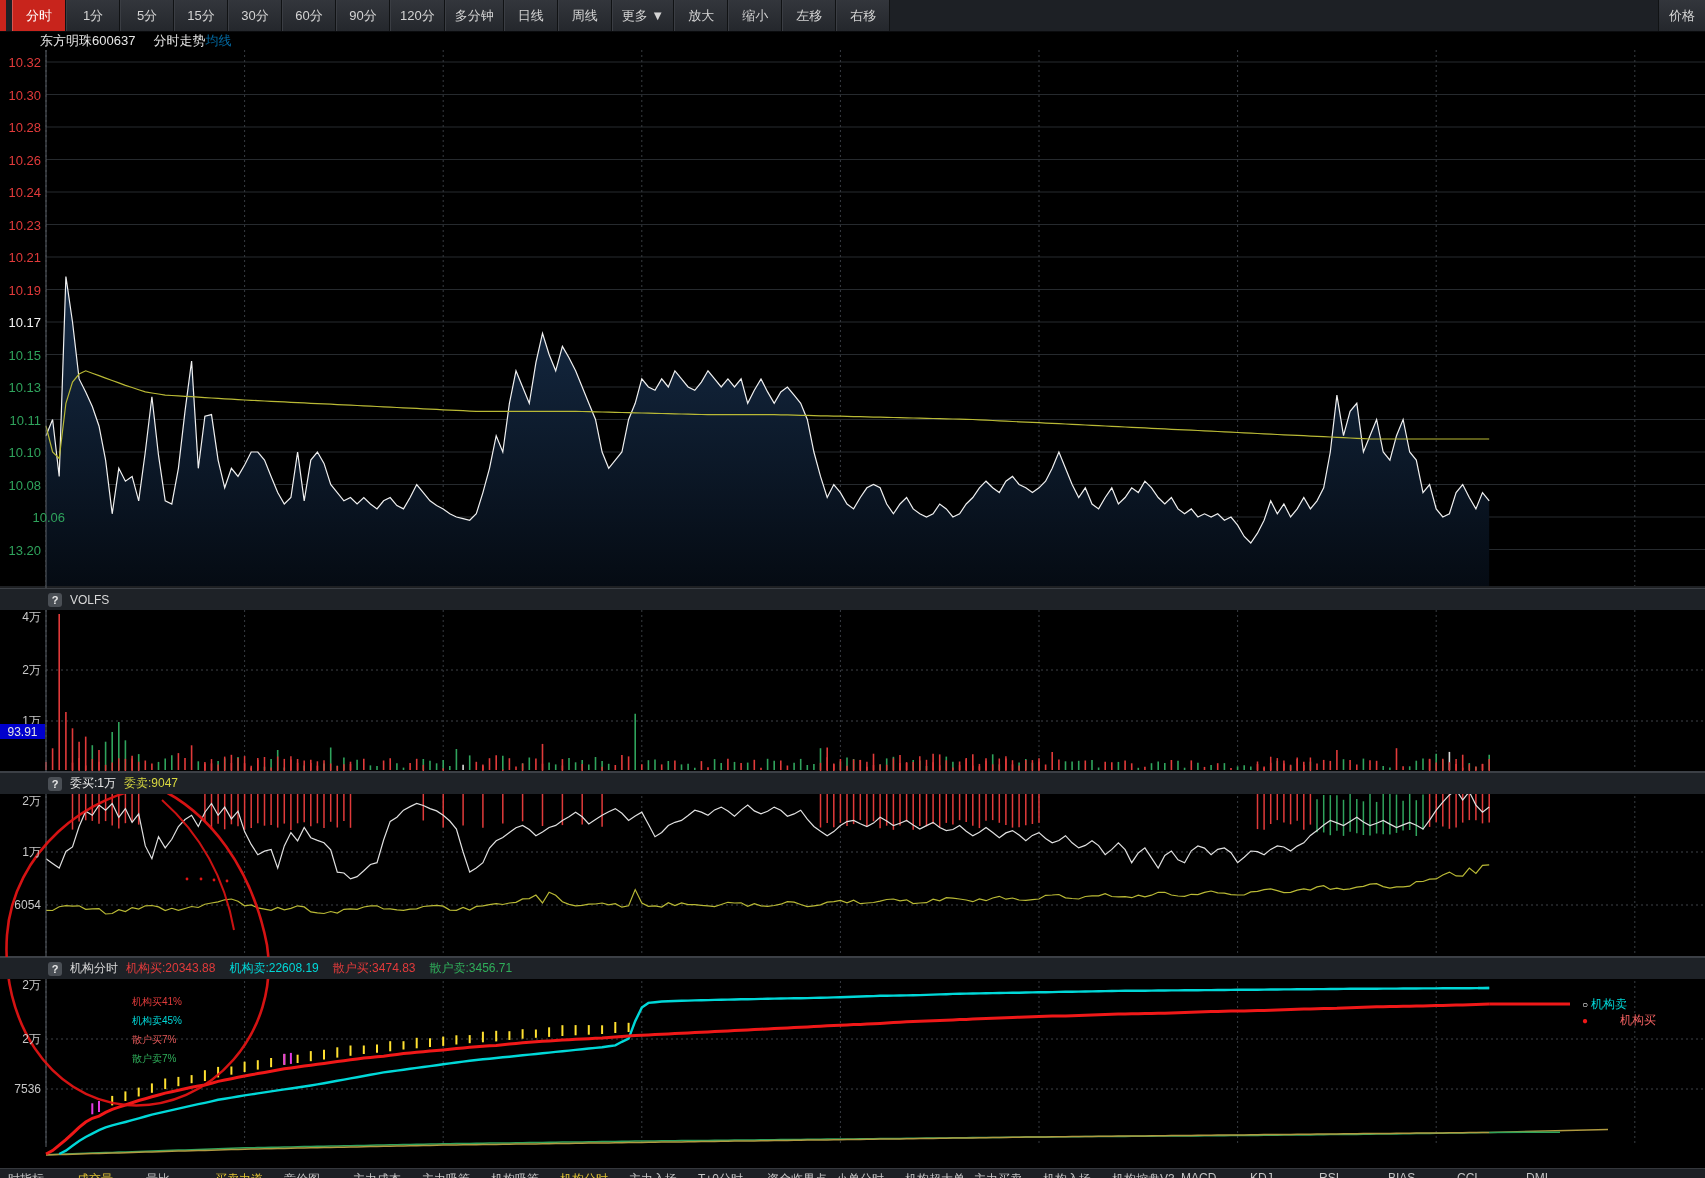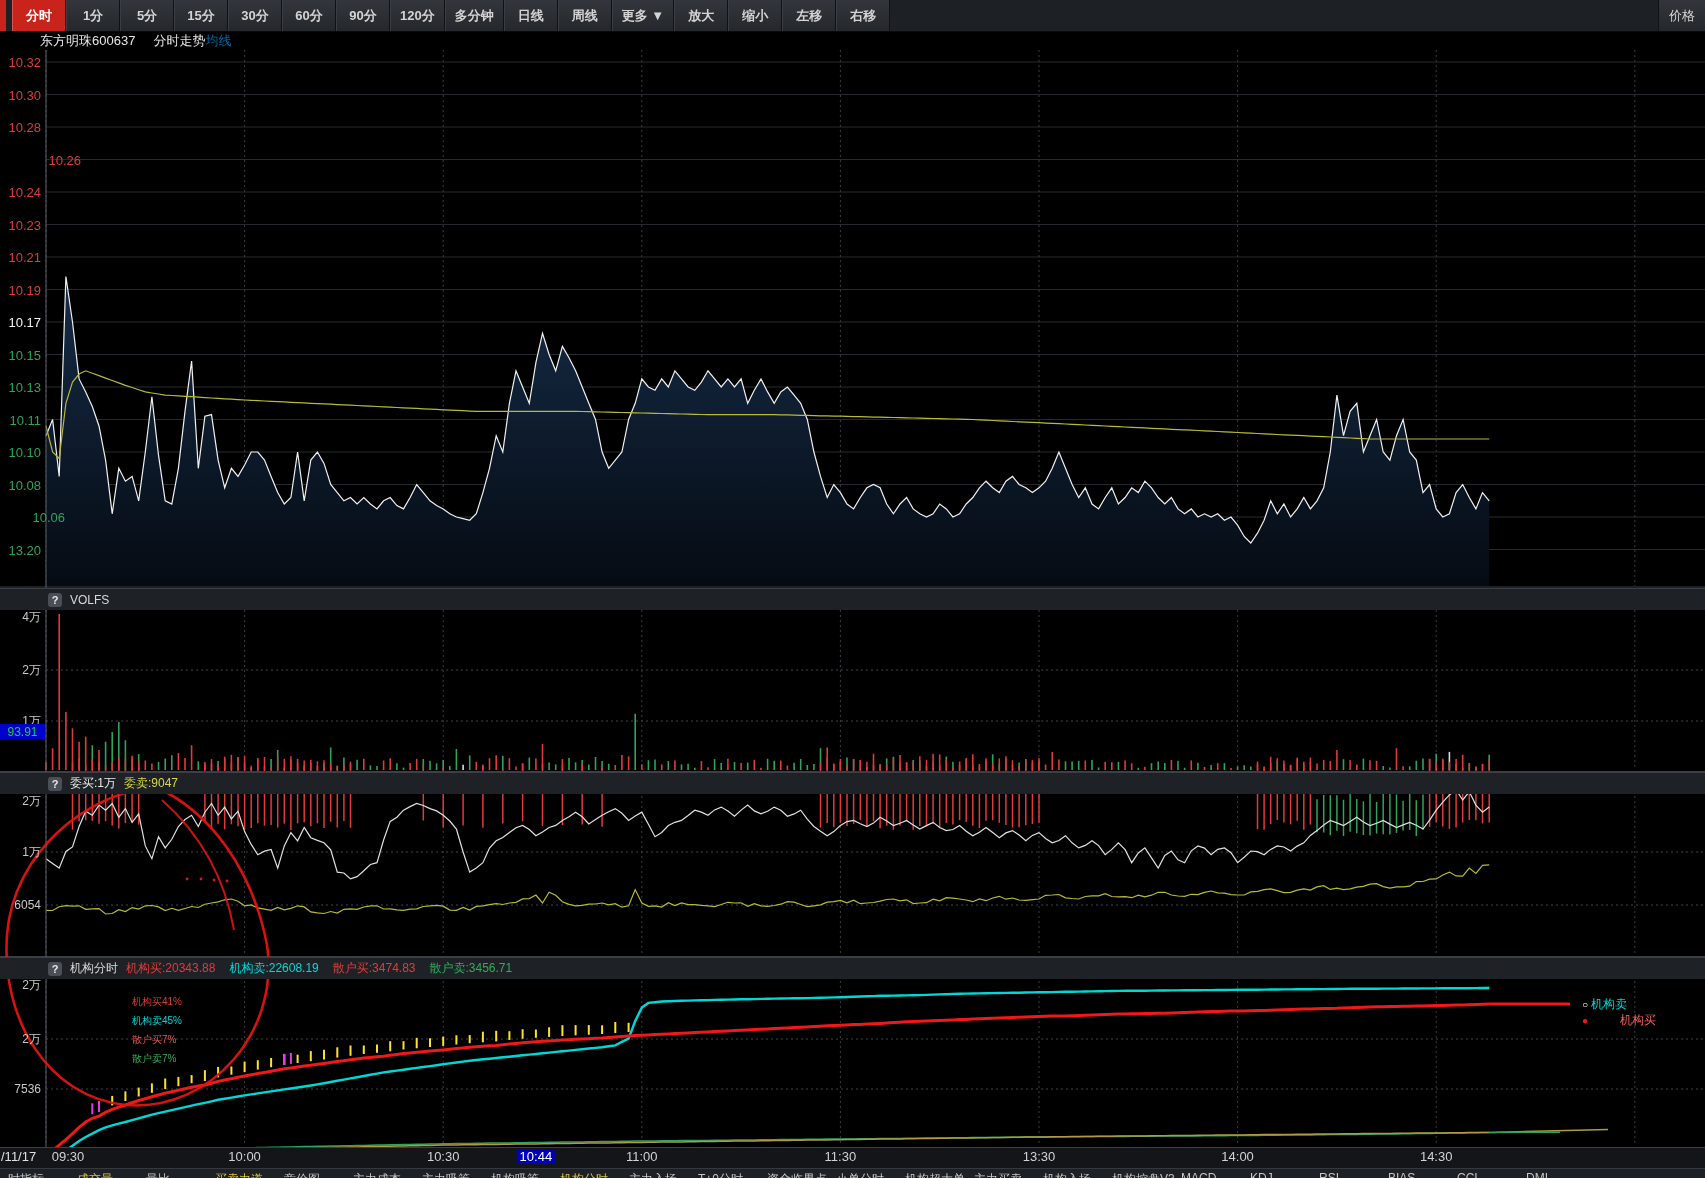--- a/index.html
+++ b/index.html
@@ -3,31 +3,31 @@
 <meta charset="utf-8">
 <style>
   html,body{margin:0;padding:0;background:#000;}
   #screen{position:relative;width:1705px;height:1178px;background:#000;overflow:hidden;
           font-family:"Liberation Sans","DejaVu Sans",sans-serif;-webkit-font-smoothing:antialiased;}
   #plot{position:absolute;left:0;top:0;z-index:1;}
   
   .toolbar{position:absolute;left:0;top:0;width:1705px;height:31px;background:#1d2025;border-bottom:1px solid #0a0b0d;z-index:5;display:flex;align-items:stretch;}
   .tb-slice{width:6px;background:#c8241c;margin-right:6px;}
   .tb-btn{min-width:34px;padding:15px 9px;display:flex;align-items:center;justify-content:center;
-          background:linear-gradient(#33363c,#24272c);color:#d4d4d4;font-size:13px;border-right:1px solid #101214;border-left:1px solid #3a3d43;cursor:pointer;white-space:nowrap;font-weight:bold;}
+          background:linear-gradient(#33363c,#24272c);color:#d4d4d4;font-size:13px;border-right:1px solid #101214;border-left:1px solid #3a3d43;cursor:pointer;white-space:nowrap;}
   .tb-btn.active{background:#c8241c;color:#fff;border-left-color:#d8564f;}
   .tb-right{position:absolute;right:-30px;top:0;height:31px;padding:0 10px;display:flex;align-items:center;background:linear-gradient(#33363c,#24272c);border-left:1px solid #101214;color:#d4d4d4;font-size:13px;}
   
   .titlebar{position:absolute;left:40px;top:31px;height:19px;display:flex;align-items:center;color:#e6e6e6;font-size:13px;z-index:4;white-space:nowrap;}
   .titlebar .ma{color:#0369a1;}
   .axis-label{position:absolute;z-index:3;font-size:13px;transform:translateY(-50%);text-align:right;width:40px;left:1px;}
   .axis-label.small{font-size:12px;color:#c8c8c8;}
   .hdr{position:absolute;left:0;width:1705px;height:21px;background:#1e2227;border-top:1px solid #3c4046;z-index:2;display:flex;align-items:center;gap:8px;font-size:12px;color:#d8d8d8;}
   .hdr .q{width:14px;height:14px;margin-left:48px;background:#4a4f55;border-radius:3px;color:#e8e8e8;display:flex;align-items:center;justify-content:center;font-size:11px;font-weight:bold;}
-  .marker-blue{position:absolute;left:0;width:45px;height:15px;background:#0000cd;color:#22c55e;font-size:12px;display:flex;align-items:center;justify-content:center;z-index:4;}
+  .marker-blue{position:absolute;left:0;width:45px;height:15px;background:#0000cd;color:#e5e5e5;font-size:12px;display:flex;align-items:center;justify-content:center;z-index:4;}
   .p4-note{position:absolute;left:132px;font-size:10px;z-index:4;white-space:nowrap;}
   .legend{position:absolute;font-size:12px;z-index:4;white-space:nowrap;display:flex;align-items:center;gap:3px;}
   
   .timebar{position:absolute;left:0;top:1147px;width:1705px;height:20px;background:#131519;border-top:1px solid #3c4046;z-index:4;}
   .t-label{position:absolute;top:1px;font-size:13px;color:#d2d2d2;transform:translateX(-50%);white-space:nowrap;}
   .t-date{position:absolute;left:1px;top:1px;font-size:13px;color:#e0e0e0;white-space:nowrap;}
   .t-hl{background:#0000bb;color:#fff;padding:0 3px;}
   
   .tabbar{position:absolute;left:0;top:1168px;width:1705px;height:10px;background:#1d2025;border-top:1px solid #35383d;z-index:5;overflow:hidden;}
   .tab{position:absolute;top:2px;font-size:12px;color:#c6c6c6;white-space:nowrap;cursor:pointer;}
@@ -552,34 +552,20 @@
     <span id="inst-stats" style="display:flex;gap:14px;">
         <span style="color: rgb(226, 59, 59);">机构买:20343.88</span>
         <span style="color: rgb(0, 216, 216);">机构卖:22608.19</span>
         <span style="color: rgb(226, 59, 59);">散户买:3474.83</span>
         <span style="color: rgb(47, 174, 90);">散户卖:3456.71</span>
       </span>
   </div>
 
   <div class="marker-blue" style="top:724px;">93.91</div>
 
-  <div class="timebar">
-    <div class="t-date">/11/17</div>
-    <div id="t-labels">
-        <div class="t-label" style="left: 68px;">09:30</div>
-        <div class="t-label" style="left: 244.6px;">10:00</div>
-        <div class="t-label" style="left: 443.2px;">10:30</div>
-        <div class="t-label" style="left: 641.8px;">11:00</div>
-        <div class="t-label" style="left: 840.4px;">11:30</div>
-        <div class="t-label" style="left: 1039px;">13:30</div>
-        <div class="t-label" style="left: 1237.6px;">14:00</div>
-        <div class="t-label" style="left: 1436.2px;">14:30</div>
-        <div class="t-label t-hl" style="left: 535.88px;">10:44</div>
-      </div>
-  </div>
 
   <div class="tabbar">
       <div id="tabs">
         <div class="tab" style="left: 8px;">时指标</div>
         <div class="tab yellow" style="left: 77px;">成交量</div>
         <div class="tab" style="left: 146px;">量比</div>
         <div class="tab yellow" style="left: 215px;">买卖力道</div>
         <div class="tab" style="left: 284px;">竞价图</div>
         <div class="tab" style="left: 353px;">主力成本</div>
         <div class="tab" style="left: 422px;">主力吸筹</div>
@@ -599,21 +585,21 @@
         <div class="tab" style="left: 1388px;">BIAS</div>
         <div class="tab" style="left: 1457px;">CCI</div>
         <div class="tab" style="left: 1526px;">DMI</div>
       </div>
     </div>
 
   <div id="overlays">
       <div class="axis-label" style="top:62px;color:#e13a3a;">10.32</div>
       <div class="axis-label" style="top:94.5px;color:#e13a3a;">10.30</div>
       <div class="axis-label" style="top:127px;color:#e13a3a;">10.28</div>
-      <div class="axis-label" style="top:159.5px;color:#e13a3a;padding-left:40px;">10.26</div>
+      <div class="axis-label" style="top:159.5px;color:#e13a3a;">10.26</div>
       <div class="axis-label" style="top:192px;color:#e13a3a;">10.24</div>
       <div class="axis-label" style="top:224.5px;color:#e13a3a;">10.23</div>
       <div class="axis-label" style="top:257px;color:#e13a3a;">10.21</div>
       <div class="axis-label" style="top:289.5px;color:#e13a3a;">10.19</div>
       <div class="axis-label" style="top:322px;color:#f2f2f2;">10.17</div>
       <div class="axis-label" style="top:354.5px;color:#2fa35c;">10.15</div>
       <div class="axis-label" style="top:387px;color:#2fa35c;">10.13</div>
       <div class="axis-label" style="top:419.5px;color:#2fa35c;">10.11</div>
       <div class="axis-label" style="top:452px;color:#2fa35c;">10.10</div>
       <div class="axis-label" style="top:484.5px;color:#2fa35c;">10.08</div>

